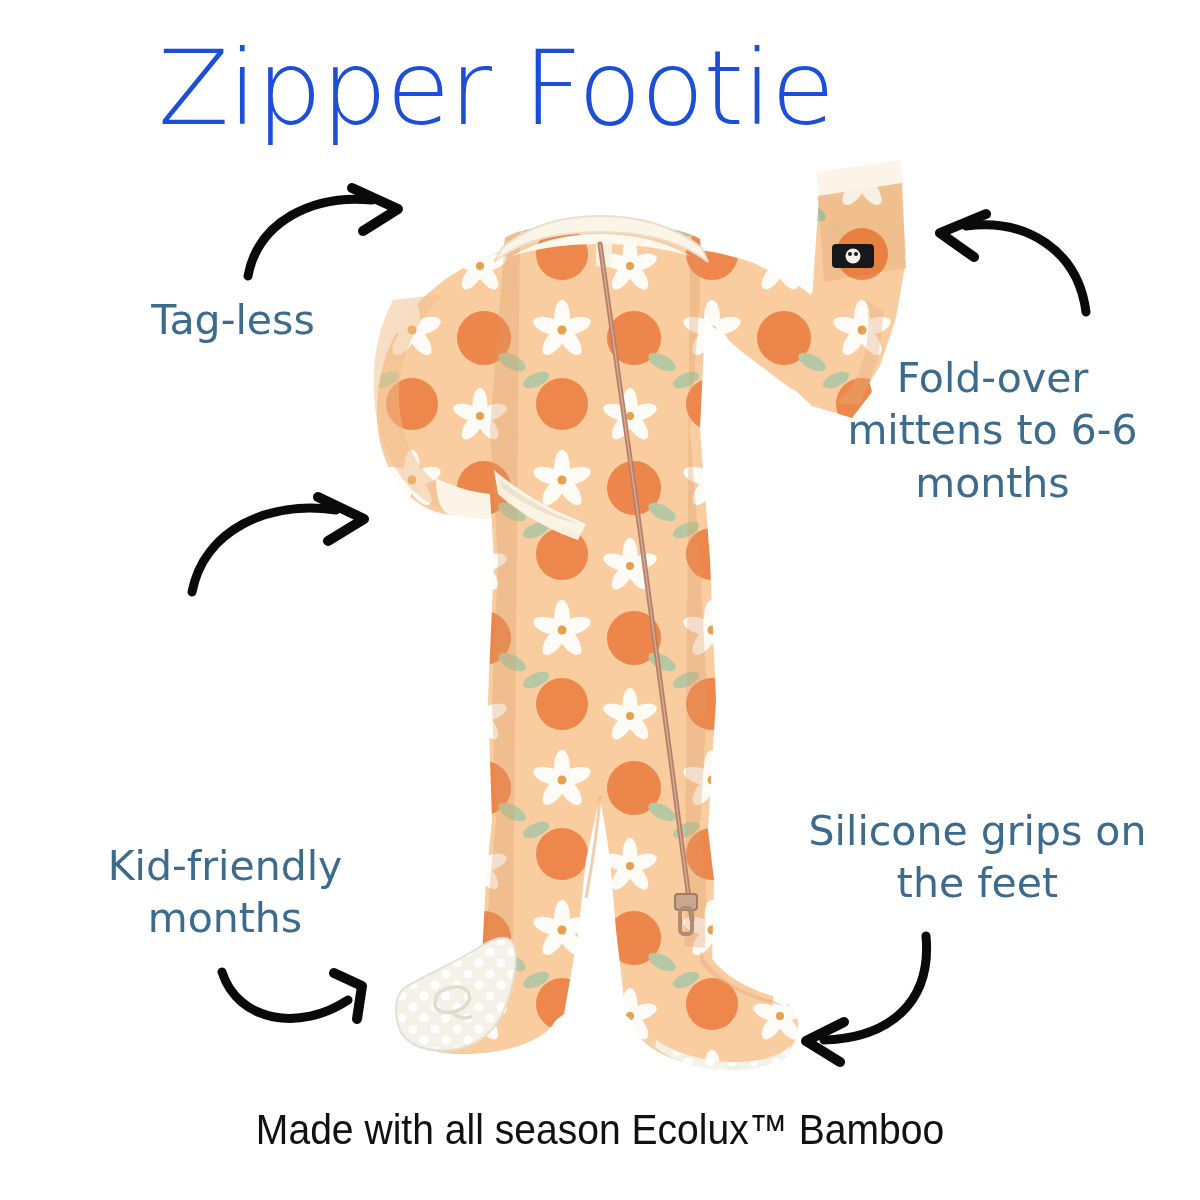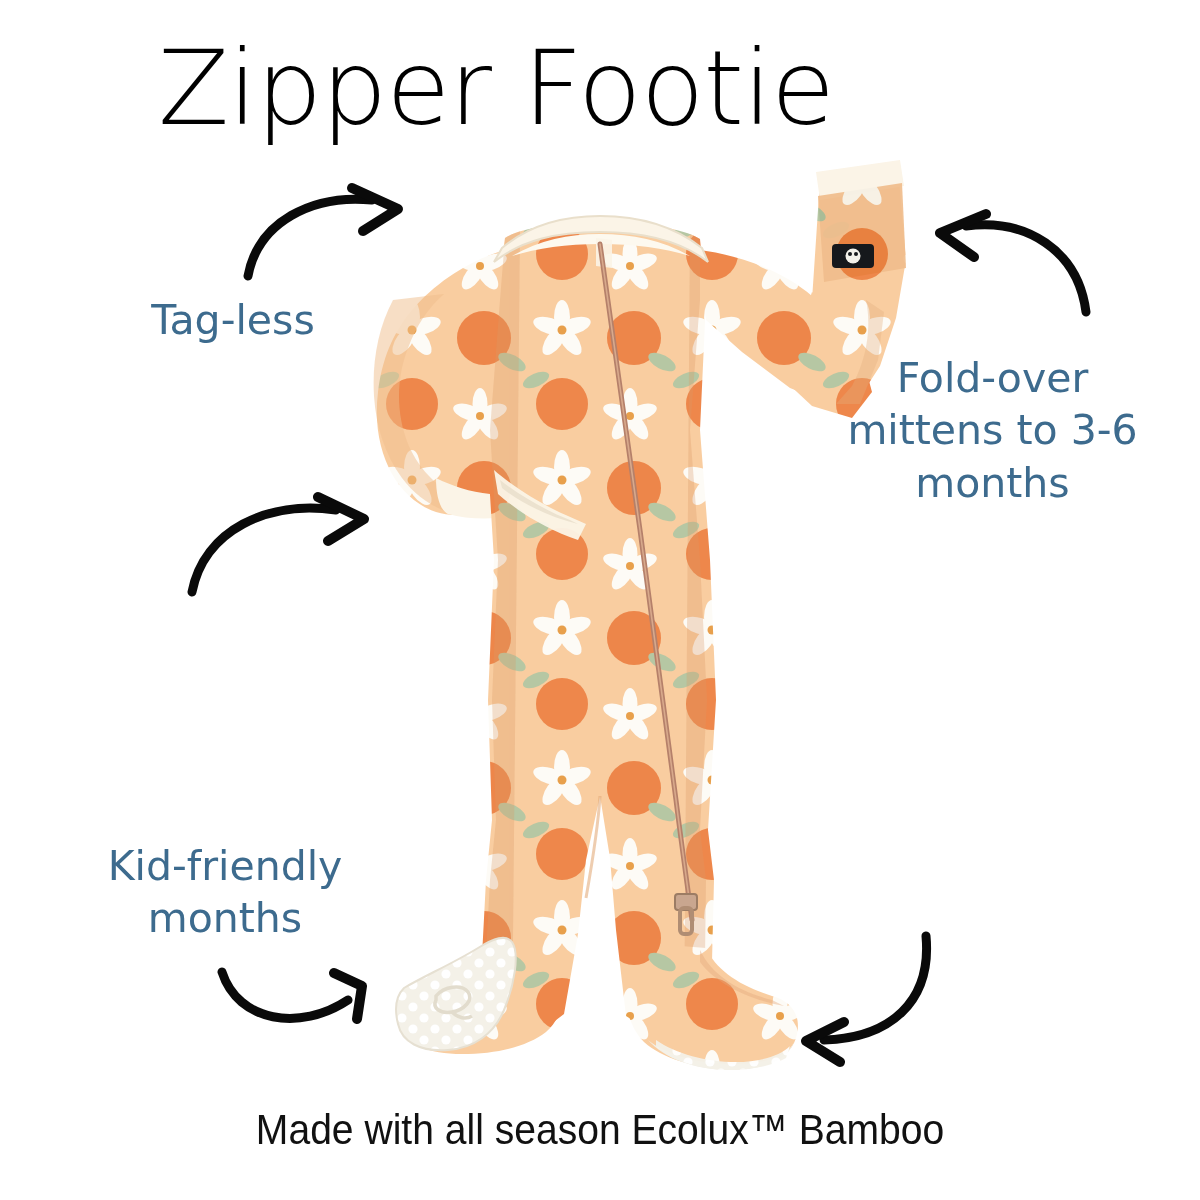--- a/index.html
+++ b/index.html
@@ -12,21 +12,21 @@
   }
   #stage{position:relative;width:1200px;height:1200px;}
 
   
   .title{
     position:absolute;top:30px;left:0;width:992px;
     text-align:center;
     font-size:104px;
     font-weight:300;
     letter-spacing:-1px;
-    color:#000000;
+    color:#1d4ed8;
     font-family:"DejaVu Sans", sans-serif;
     line-height:1.12;
   }
 
   
   .label{
     position:absolute;
     color:#3d6b8e;
     font-size:41px;
     font-weight:400;
@@ -276,19 +276,21 @@
 
   <div class="title">Zipper Footie</div>
 
   <div class="label lbl-tagless">Tag-less</div>
 
 
   <div class="label lbl-prints">Kid-friendly
 months</div>
 
   <div class="label lbl-mittens">Fold-over
-mittens to 3-6
+mittens to 6-6
 months</div>
 
+  <div class="label lbl-grips">Silicone grips on
+the feet</div>
 
   <div class="footer">Made with all season Ecolux™ Bamboo</div>
 
 </div>
 
 </body></html>

